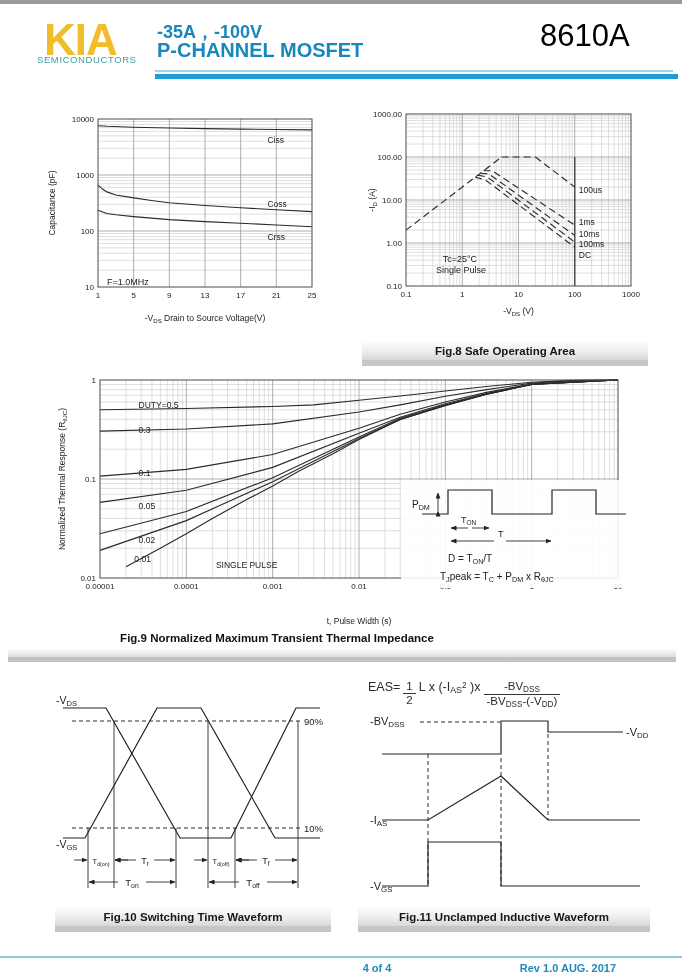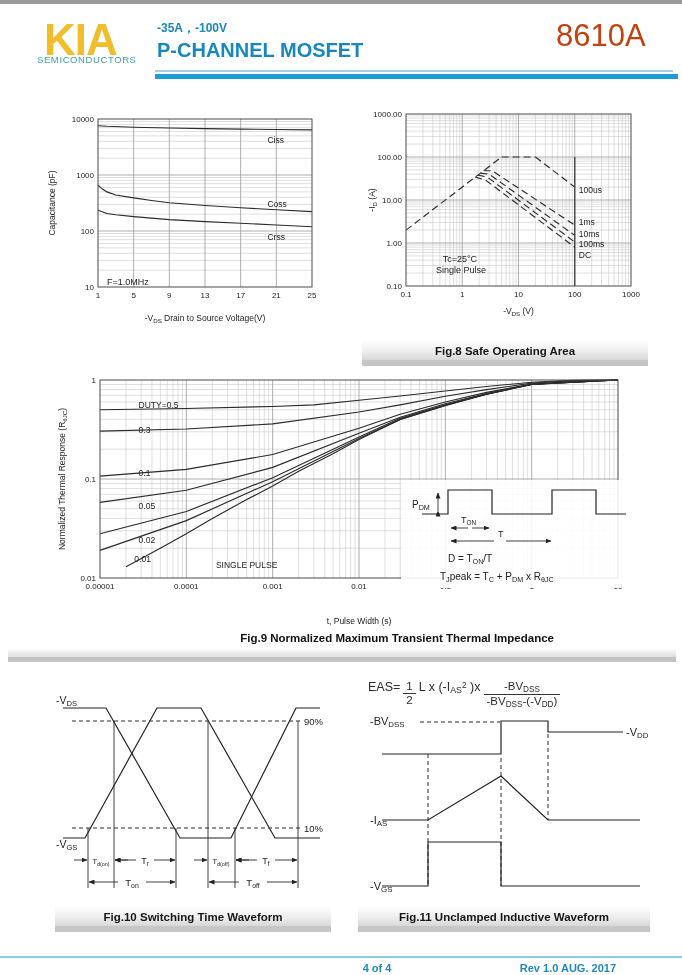--- a/index.html
+++ b/index.html
@@ -1,30 +1,30 @@
 <!DOCTYPE html>
 <html><head>
 <meta charset="utf-8">
 <style>
   html,body{margin:0;padding:0;background:#9a9a9a;}
   .page{position:relative;width:682px;height:975px;background:#ffffff;margin:4px auto;
         font-family:"Liberation Sans",sans-serif;overflow:hidden;}
   .abs{position:absolute;}
   .logo-kia{font-weight:800;font-size:44px;letter-spacing:-1px;line-height:1;}
   .logo-sub{font-size:9.5px;letter-spacing:.6px;}
-  .hdr-rating{font-size:12px;font-weight:bold;line-height:1.25;}
+  .hdr-rating{font-size:18px;font-weight:bold;line-height:1.25;}
   .hdr-type{font-size:20px;font-weight:bold;line-height:1.25;}
   .hdr-part{font-size:31px;font-weight:500;}
   .rule{position:absolute;}
   .caption-bar{position:absolute;height:19px;display:flex;align-items:center;justify-content:center;
       background:linear-gradient(180deg,#fdfdfd 0%,#ededed 55%,#d8d8d8 100%);
       border-bottom:6px solid #c6c6c6;font-size:11.5px;font-weight:bold;color:#161616;}
   .divider-bar{position:absolute;height:7px;
       background:linear-gradient(180deg,#f7f7f7,#dedede);border-bottom:5px solid #c3c3c3;}
-  .fig9-caption{position:absolute;width:554px;text-align:right;font-size:11.5px;font-weight:bold;color:#111;}
+  .fig9-caption{position:absolute;width:554px;text-align:center;font-size:11.5px;font-weight:bold;color:#111;}
   .footer-text{font-size:11px;font-weight:bold;}
   .rsub{font-size:71%;vertical-align:-18%;}
   .rsup{font-size:66%;vertical-align:38%;}
   .frml{display:flex;align-items:flex-start;gap:3px;font-size:12.5px;color:#2c2c2c;white-space:nowrap;}
   .frac{display:flex;flex-direction:column;align-items:center;line-height:1.1;font-size:11.5px;}
   .frac .den{border-top:1.2px solid #333;padding:0 3px;}
   .frac .num{padding:0 3px;}
   svg text{fill:#222;}
   .wv{stroke:#232323;stroke-width:1.2;fill:none;}
   .dash{stroke:#2a2a2a;stroke-width:1;fill:none;stroke-dasharray:4,3;}
@@ -32,21 +32,21 @@
 </style>
 </head>
 <body>
 
 <div class="page">
 
   <div class="abs logo-kia" style="left:44px;top:14px;color:#f2bd2a;">KIA</div>
   <div class="abs logo-sub" style="left:37px;top:50px;color:#3d9ea6;">SEMICONDUCTORS</div>
   <div class="abs hdr-rating" style="left:157px;top:17px;color:#1787be;">-35A，-100V</div>
   <div class="abs hdr-type" style="left:157px;top:34px;color:#1787be;">P-CHANNEL MOSFET</div>
-  <div class="abs hdr-part" style="left:556px;top:14px;color:#c2410c;">8610A</div>
+  <div class="abs hdr-part" style="left:540px;top:14px;color:#000000;">8610A</div>
   <div class="rule" style="left:155px;top:66px;width:518px;height:2px;background:#a5cfe2;"></div>
   <div class="rule" style="left:155px;top:70px;width:523px;height:5px;background:#1e9cd5;"></div>
 
   <svg class="abs" style="left:42px;top:103px;" width="280" height="220">
       <rect x="56" y="12" width="214" height="168" fill="#ffffff"></rect>
       <line x1="56" y1="163.14232024281705" x2="270" y2="163.14232024281705" stroke="#c4c4c4" stroke-width="0.55"></line>
       <line x1="56" y1="153.2812097356989" x2="270" y2="153.2812097356989" stroke="#c4c4c4" stroke-width="0.55"></line>
       <line x1="56" y1="146.2846404856341" x2="270" y2="146.2846404856341" stroke="#c4c4c4" stroke-width="0.55"></line>
       <line x1="56" y1="140.85767975718295" x2="270" y2="140.85767975718295" stroke="#c4c4c4" stroke-width="0.55"></line>
       <line x1="56" y1="136.42352997851594" x2="270" y2="136.42352997851594" stroke="#c4c4c4" stroke-width="0.55"></line>

